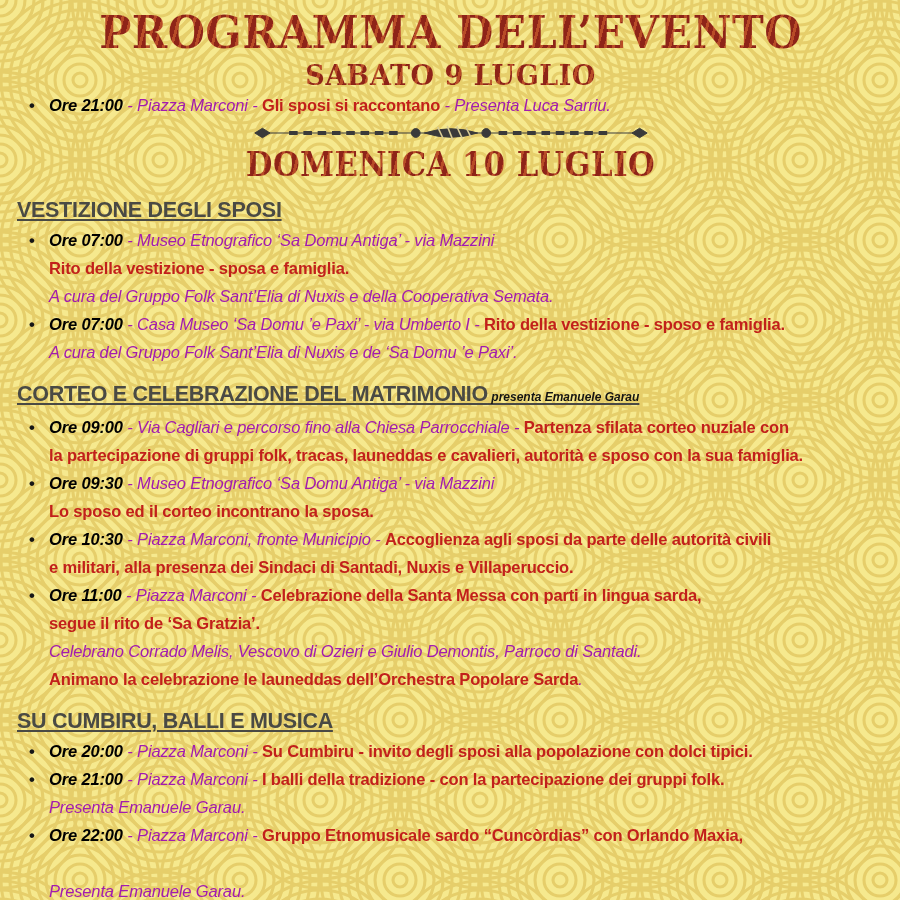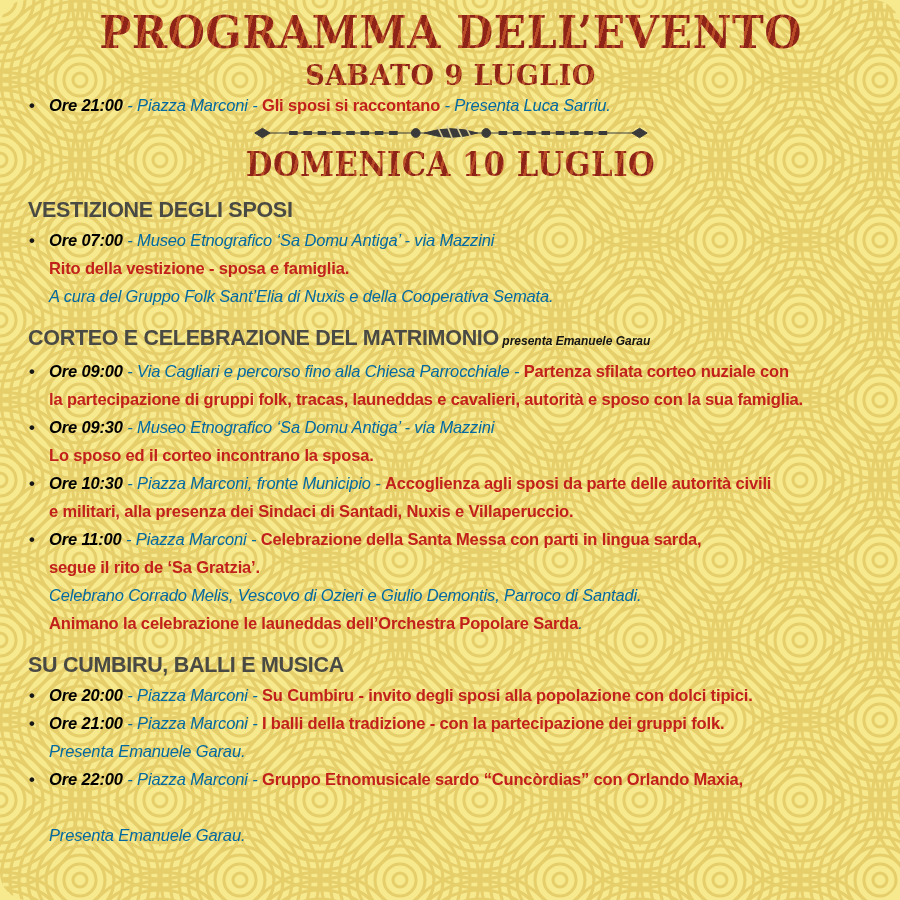--- a/index.html
+++ b/index.html
@@ -2,21 +2,21 @@
 <html><head>
 <meta charset="utf-8">
 <title>Programma dell'evento</title>
 <style>
   html,body{margin:0;padding:0;}
   body{
     width:900px;height:900px;overflow:hidden;
     font-family:"Liberation Sans",sans-serif;
     background:#f6e98e;
   }
-  .poster{position:relative;width:900px;height:900px;overflow:hidden;border-radius:27px;}
+  .poster{position:relative;width:900px;height:900px;overflow:hidden;}
   .bg{position:absolute;left:0;top:0;z-index:0;}
   .content{
     position:relative;z-index:1;
     padding:6px 16px 0 17px;
     color:#161616;
   }
 
   
   .fancy{
     font-family:"DejaVu Serif","Liberation Serif",serif;
@@ -33,26 +33,27 @@
       -webkit-background-clip:text;background-clip:text;
       color:transparent;
     }
   }
   .title{font-size:44px;margin-top:4px;transform:scaleX(.97);}
   .day1{font-size:27px;margin-top:6px;}
   .day2{font-size:33px;margin:4px 0 8px;transform:scaleX(.93);}
 
   
   .section-heading{
-    margin:15px 11px 3px;
+    margin:15px 0 3px;
     font-size:21.5px;
     font-weight:bold;
     letter-spacing:-.3px;
     color:#4a4a44;
     line-height:26px;
+    text-decoration:underline;
   }
   .heading-suffix{
     font-weight:600;font-style:italic;color:#141414;
     font-size:12px;letter-spacing:0;
   }
 
   
   ul.program{list-style:none;margin:0;padding:0;}
   ul.program li{
     position:relative;
@@ -61,21 +62,21 @@
     letter-spacing:-.15px;
     line-height:28px;
   }
   ul.program li::before{
     content:"\2022";
     position:absolute;left:12px;top:0;
     color:#161616;font-weight:bold;
   }
   .day1-list{margin:6px 0 2px;}
   .r-time{font-weight:bold;font-style:italic;color:#000000;}
-  .r-it{font-style:italic;color:#0369a1;}
+  .r-it{font-style:italic;color:#a21caf;}
   .r-red{font-weight:bold;color:#c2201b;}
 
   
   .divider{text-align:center;margin:3px 0 1px;line-height:0;}
 </style>
 </head>
 <body>
 
 <div class="poster">
 
@@ -170,20 +171,21 @@
       </svg>
     </div>
 
     <h2 class="fancy day2">DOMENICA 10 LUGLIO</h2>
 
     <div id="sections">
         <div class="section">
           <h3 class="section-heading"><span>VESTIZIONE DEGLI SPOSI</span></h3>
           <ul class="program">
             <li><span class="r-time">Ore 07:00</span><span class="r-it"> - Museo Etnografico ‘Sa Domu Antiga’ - via Mazzini</span><br><span class="r-red">Rito della vestizione - sposa e famiglia.</span><br><span class="r-it">A cura del Gruppo Folk Sant’Elia di Nuxis e della Cooperativa Semata.</span></li>
+            <li><span class="r-time">Ore 07:00</span><span class="r-it"> - Casa Museo ‘Sa Domu ’e Paxi’ - via Umberto I - </span><span class="r-red">Rito della vestizione - sposo e famiglia.</span><br><span class="r-it">A cura del Gruppo Folk Sant’Elia di Nuxis e de ‘Sa Domu ’e Paxi’.</span></li>
           </ul>
         </div>
         <div class="section">
           <h3 class="section-heading"><span>CORTEO E CELEBRAZIONE DEL MATRIMONIO</span><span class="heading-suffix"> presenta Emanuele Garau</span></h3>
           <ul class="program">
             <li><span class="r-time">Ore 09:00</span><span class="r-it"> - Via Cagliari e percorso fino alla Chiesa Parrocchiale - </span><span class="r-red">Partenza sfilata corteo nuziale con</span><br><span class="r-red">la partecipazione di gruppi folk, tracas, launeddas e cavalieri, autorità e sposo con la sua famiglia.</span></li>
             <li><span class="r-time">Ore 09:30</span><span class="r-it"> - Museo Etnografico ‘Sa Domu Antiga’ - via Mazzini</span><br><span class="r-red">Lo sposo ed il corteo incontrano la sposa.</span></li>
             <li><span class="r-time">Ore 10:30</span><span class="r-it"> - Piazza Marconi, fronte Municipio - </span><span class="r-red">Accoglienza agli sposi da parte delle autorità civili</span><br><span class="r-red">e militari, alla presenza dei Sindaci di Santadi, Nuxis e Villaperuccio.</span></li>
             <li><span class="r-time">Ore 11:00</span><span class="r-it"> - Piazza Marconi - </span><span class="r-red">Celebrazione della Santa Messa con parti in lingua sarda,</span><br><span class="r-red">segue il rito de ‘Sa Gratzia’.</span><br><span class="r-it">Celebrano Corrado Melis, Vescovo di Ozieri e Giulio Demontis, Parroco di Santadi.</span><br><span class="r-red">Animano la celebrazione le launeddas dell’Orchestra Popolare Sarda</span><span class="r-it">.</span></li>
           </ul>

